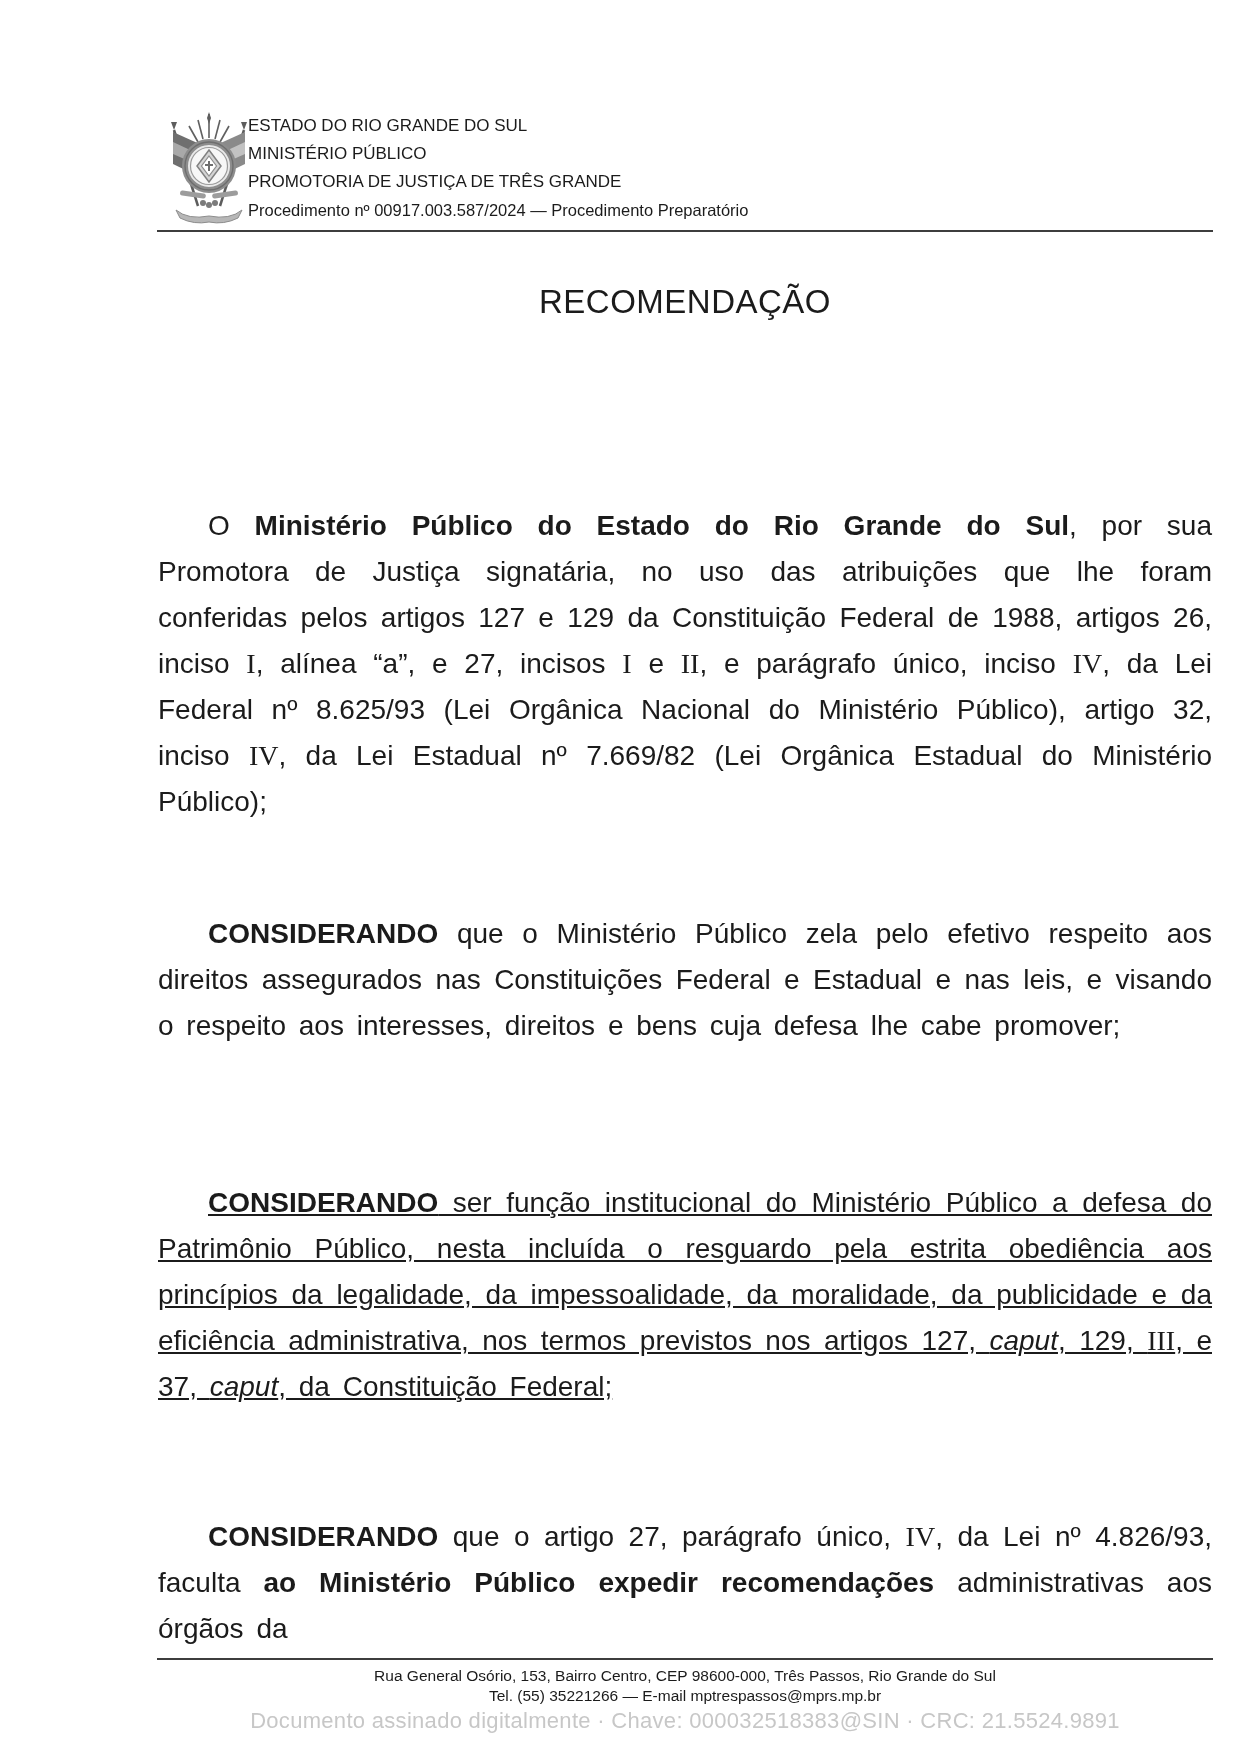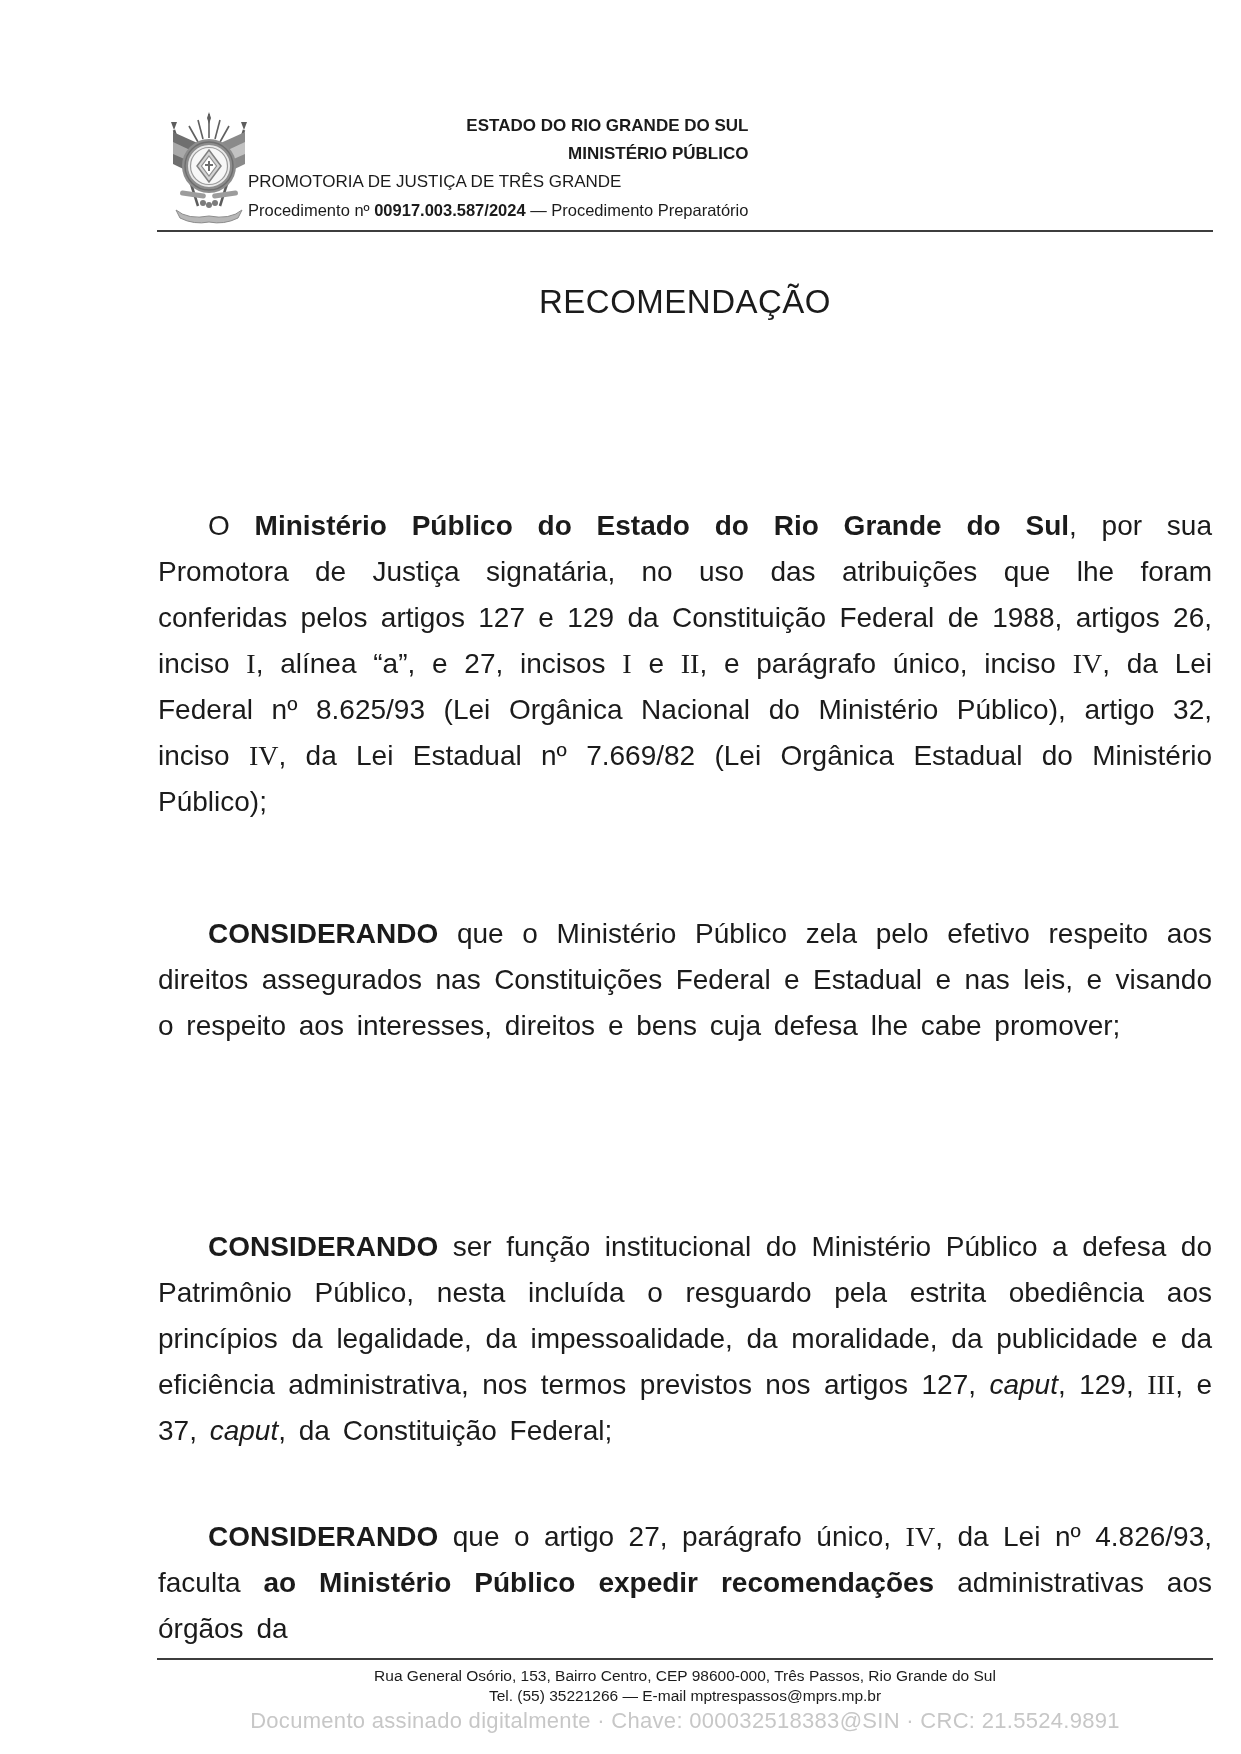--- a/index.html
+++ b/index.html
@@ -8,39 +8,39 @@
     width:1241px;height:1754px;
     background:#ffffff;
     font-family:"Liberation Sans",sans-serif;
     color:#1b1b1b;
     overflow:hidden;
   }
   
   .crest{position:absolute;left:164px;top:108px;width:90px;height:120px;}
   .header-text{position:absolute;left:248px;top:112px;line-height:28px;}
   .h-line{font-size:17px;white-space:nowrap;}
-  .h-bold{font-weight:700;text-align:right;}
+  .h-bold{font-weight:400;}
   .proc-line{font-size:16.5px;}
   .rule-top{position:absolute;left:157px;top:230px;width:1056px;height:0;border-top:2px solid #3d3d3d;}
   
   .doc-title{
     position:absolute;left:158px;top:283px;width:1054px;
     text-align:center;font-size:33px;font-weight:400;letter-spacing:.5px;
   }
   
   .body-wrap{position:absolute;left:158px;top:0;width:1054px;}
   .para{
     position:absolute;left:0;width:1054px;margin:0;
     font-size:28px;line-height:46px;
     text-align:justify;text-indent:50px;
     word-spacing:5px;
   }
   .para-0{top:503px;}
   .para-1{top:911px;}
-  .para-2{top:1224px;}
+  .para-2{top:1180px;text-decoration:underline;}
   .para-3{top:1514px;}
   .run-bold{font-weight:700;}
   .run-italic{font-style:italic;}
   .run-serif{font-family:"Liberation Serif",serif;}
   
   .rule-bottom{position:absolute;left:157px;top:1658px;width:1056px;height:0;border-top:2px solid #3d3d3d;}
   .footer-address{position:absolute;left:158px;top:1666px;width:1054px;text-align:center;font-size:15.5px;line-height:20px;}
   .footer-contact{position:absolute;left:158px;top:1686px;width:1054px;text-align:center;font-size:15.5px;line-height:20px;}
   .footer-signature{
     position:absolute;left:158px;top:1708px;width:1054px;text-align:center;

